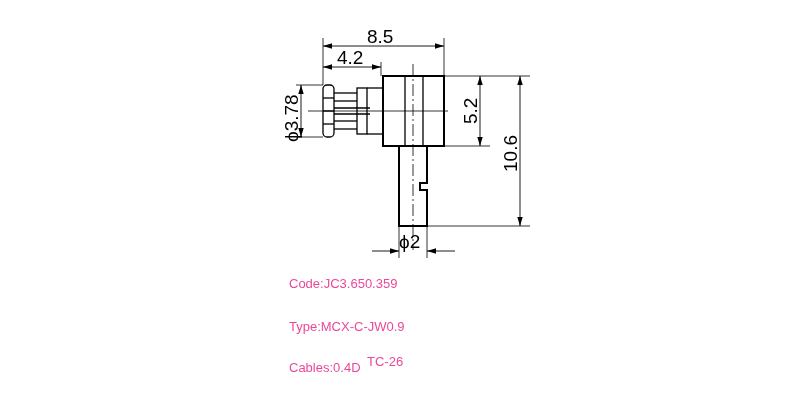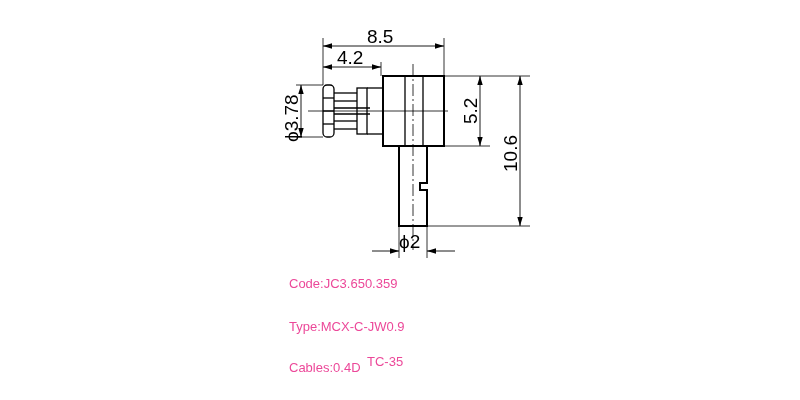--- a/index.html
+++ b/index.html
@@ -65,13 +65,13 @@
   <text class="dim" x="337" y="64">4.2</text>
   <text class="dim" transform="translate(298,142) rotate(-90)">ϕ3.78</text>
   <text class="dim" transform="translate(477,124) rotate(-90)">5.2</text>
   <text class="dim" transform="translate(517,172) rotate(-90)">10.6</text>
   <text class="dim" x="399" y="248">ϕ2</text>
 </svg>
 
 <div class="info" style="top:272px;">Code:JC3.650.359</div>
 <div class="info" style="top:298px;margin-top:17px;">Type:MCX-C-JW0.9</div>
 <div class="info" style="top:324px;margin-top:32px;">Cables:0.4D</div>
-<div class="info" style="top:350px; left:367px;">TC-35</div>
+<div class="info" style="top:350px; left:367px;">TC-26</div>
 
 </body></html>

